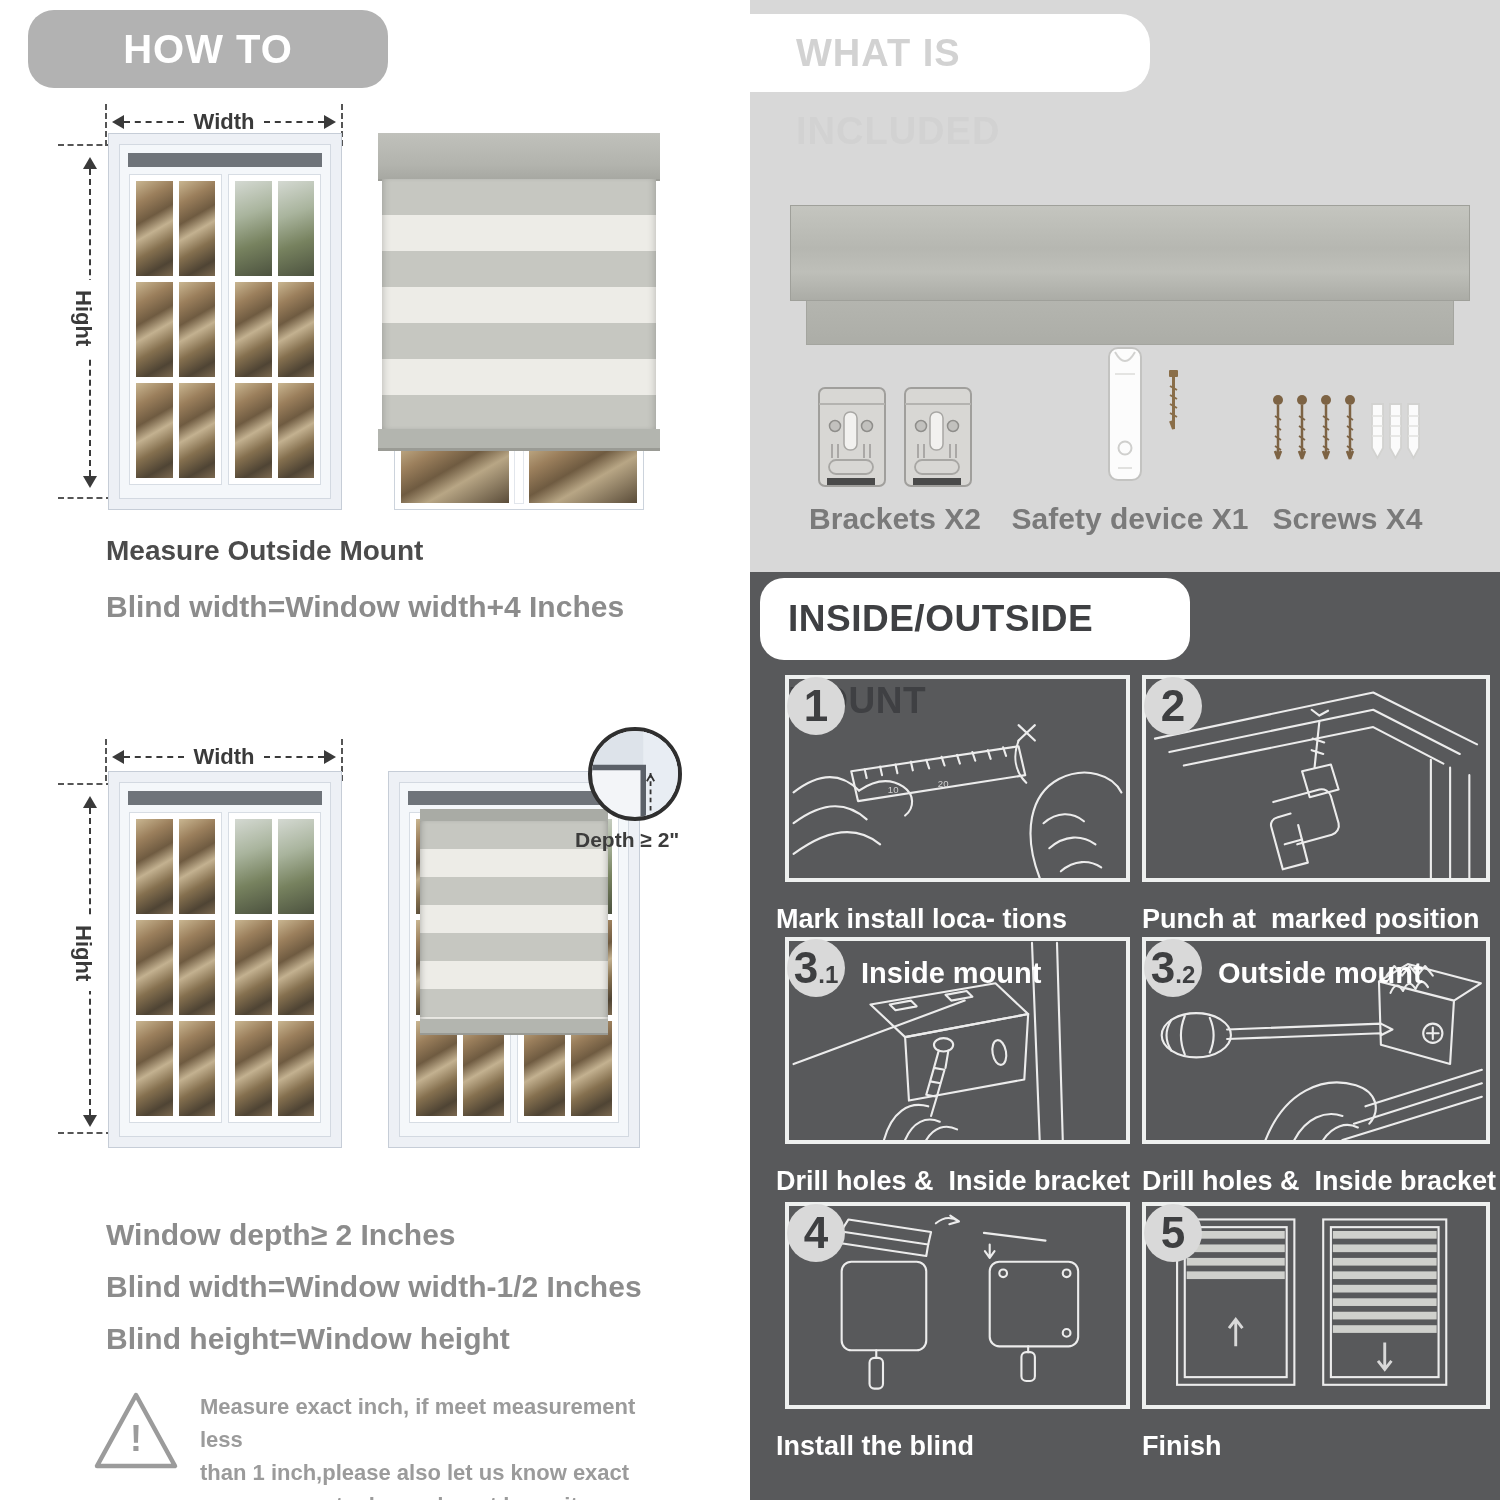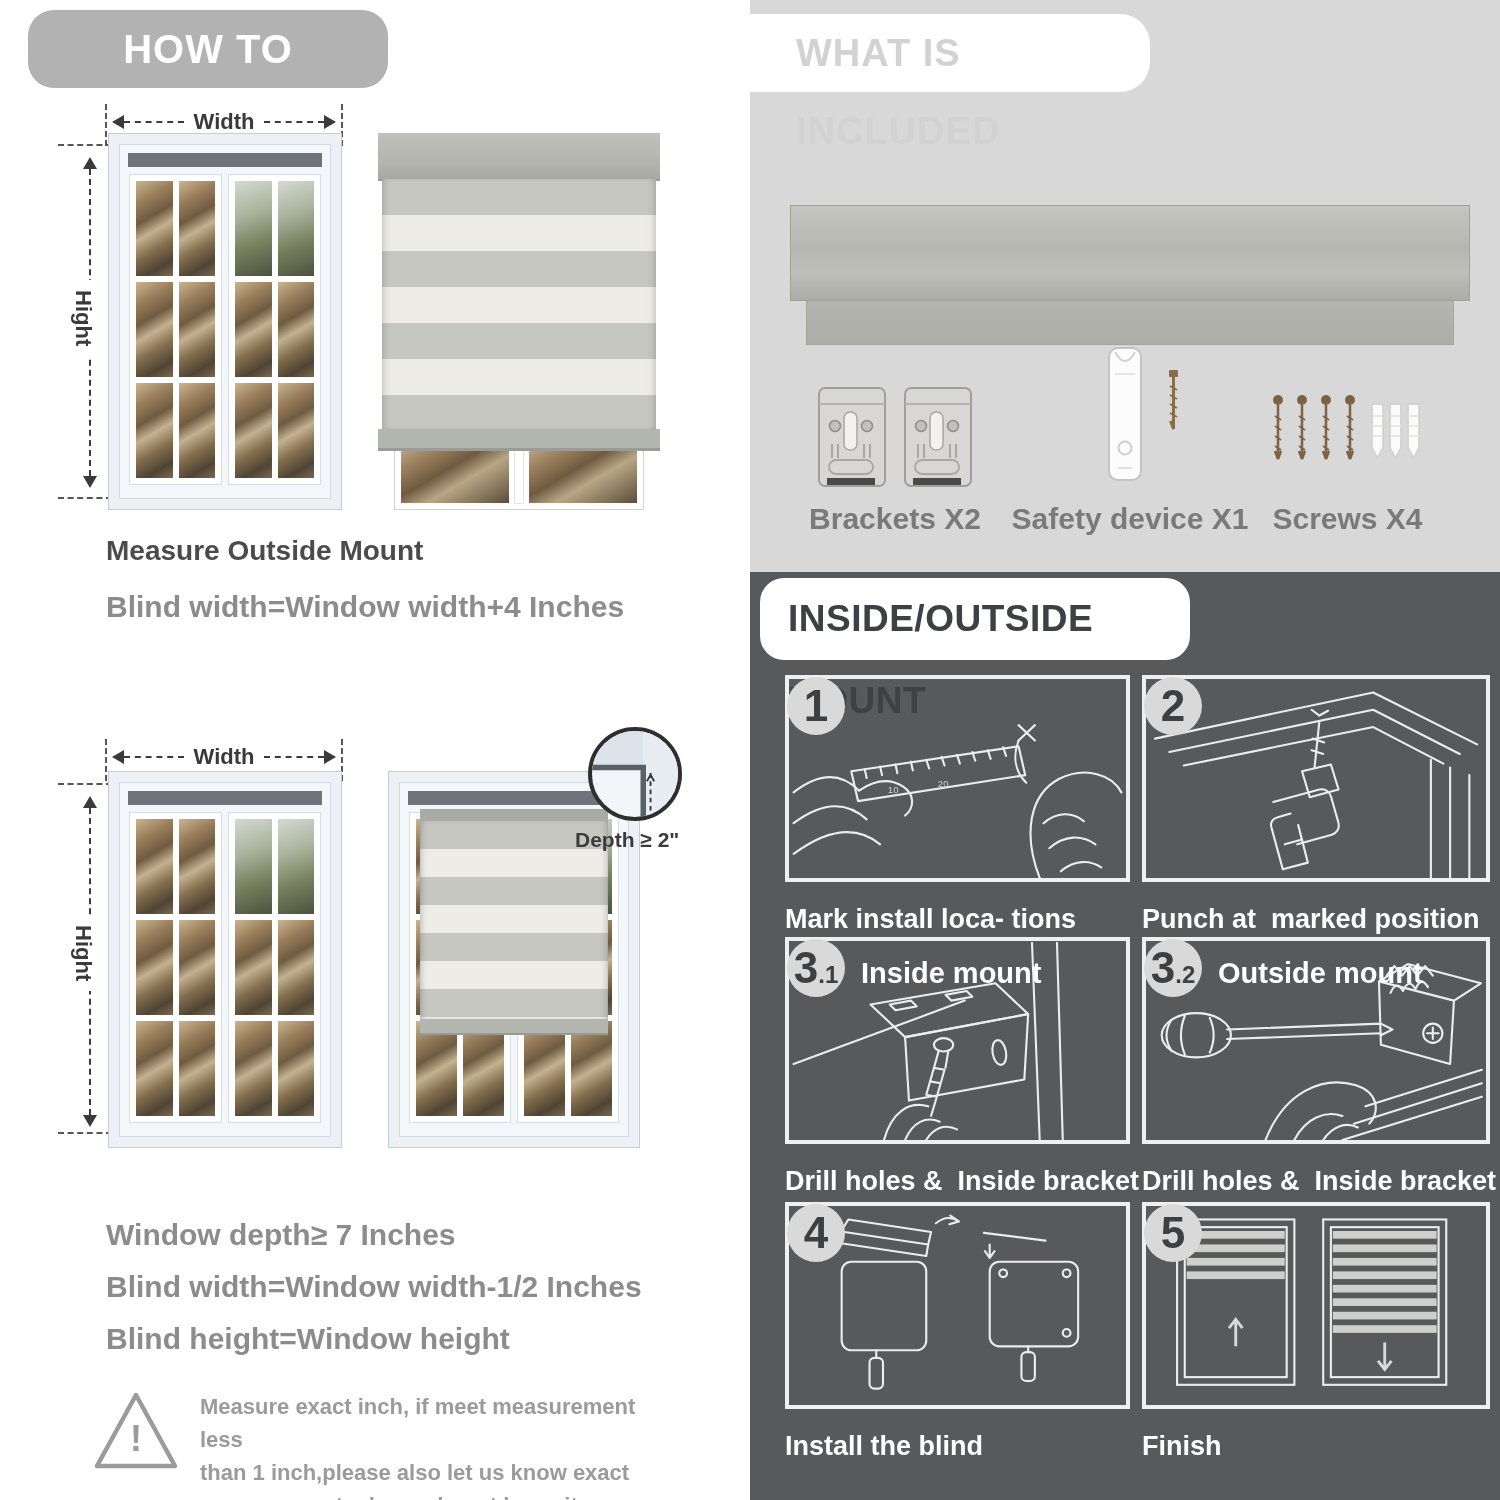--- a/index.html
+++ b/index.html
@@ -111,21 +111,21 @@
   .p-r1{top:103px;} .p-r2{top:365px;} .p-r3{top:630px;}
   .p-c1{left:35px;} .p-c2{left:392px;width:348px;}
   .panel svg{position:absolute;inset:0;width:100%;height:100%;}
   .numbadge{position:absolute;left:-2px;top:-2px;width:58px;height:58px;border-radius:50%;
     background:var(--num-badge-bg,#d9d9d9);color:#3e3f41;display:flex;align-items:center;justify-content:center;
     font-size:44px;font-weight:700;z-index:2;}
   .numbadge .sub{font-size:24px;margin-top:14px;}
   .ptitle{position:absolute;left:72px;top:16px;font-size:29px;font-weight:700;color:#fff;z-index:2;white-space:nowrap;}
   .caption{position:absolute;font-size:27px;font-weight:700;color:var(--caption-text,#fff);white-space:pre;}
   .cap-r1{top:332px;} .cap-r2{top:594px;} .cap-r3{top:859px;}
-  .cap-c1{left:35px;} .cap-c2{left:392px;}
+  .cap-c1{left:26px;} .cap-c2{left:392px;}
 </style>
 </head>
 <body>
 
 <div class="canvas">
 
   <div class="badge-left">HOW TO MEASURE</div>
 
   <div class="fig fig-outside">
     <div class="harrow">
@@ -258,21 +258,21 @@
     <svg viewBox="0 0 94 94" width="86" height="86">
       <rect x="0" y="0" width="94" height="40" fill="#dde3ea"></rect>
       <rect x="56" y="0" width="38" height="94" fill="#e8edf3"></rect>
       <path d="M0,40 L56,40 L56,94" stroke="#5a6068" stroke-width="6" fill="none"></path>
       <path d="M64,46 v42" stroke="#333" stroke-width="2" stroke-dasharray="5 4" fill="none"></path>
       <path d="M64,48 l-4,7 M64,48 l4,7" stroke="#333" stroke-width="2" fill="none"></path>
     </svg>
   </div>
   <div class="depth-label">Depth ≥ 2"</div>
 
-  <div class="h-line" style="top:1218px;">Window depth≥ 7 Inches</div>
+  <div class="h-line" style="top:1218px;">Window depth≥ 2 Inches</div>
   <div class="h-line" style="top:1270px;">Blind width=Window width-1/2 Inches</div>
   <div class="h-line" style="top:1322px;">Blind height=Window height</div>
 
   <svg class="warn-svg" width="88" height="88" viewBox="0 0 88 88">
     <polygon points="44,7 83,78 5,78" fill="none" stroke="#9b9b9b" stroke-width="4.5" stroke-linejoin="round"></polygon>
   </svg>
   <div class="warn-mark">!</div>
   <div class="note">Measure exact inch, if meet measurement less
 than 1 inch,please also let us know exact
 measurement, please do not leave it</div>

